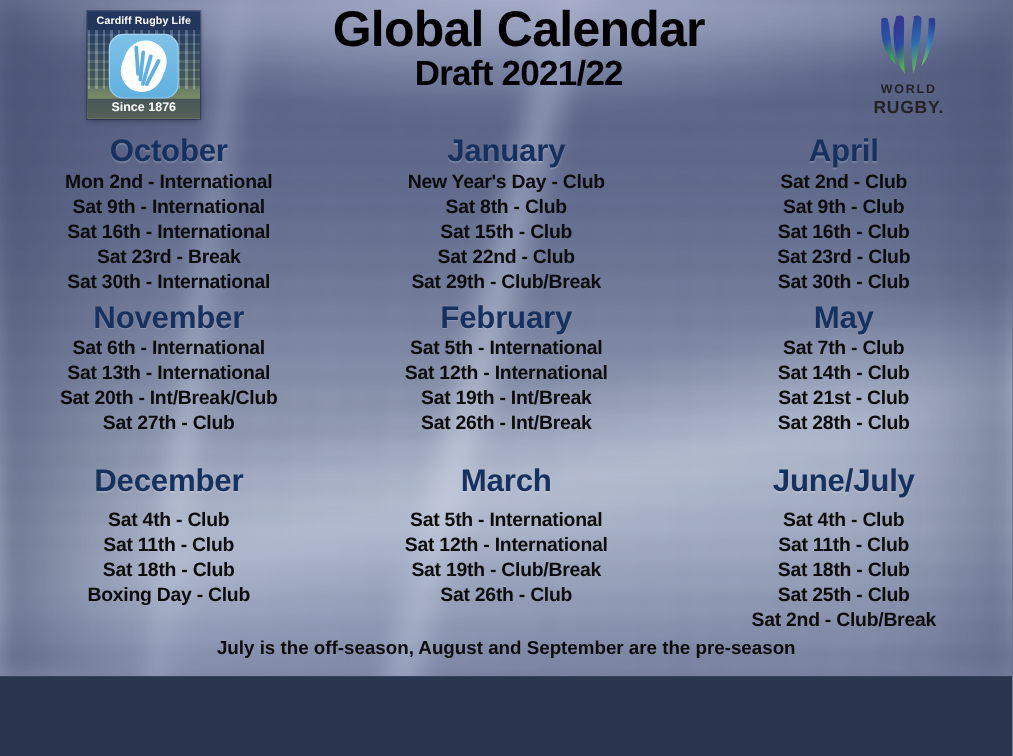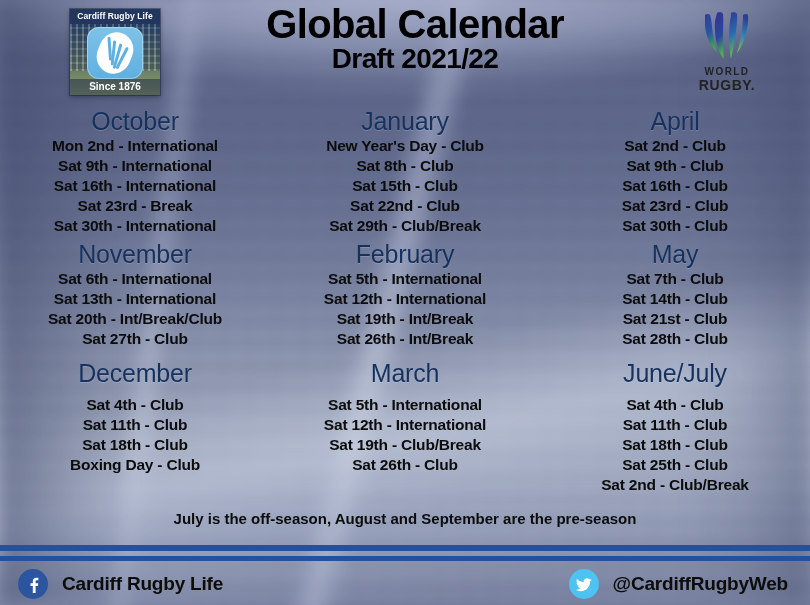--- a/index.html
+++ b/index.html
@@ -6,21 +6,21 @@
     margin: 0;
     padding: 0;
     background: #2a3550;
   }
   body {
     font-family: "Liberation Sans", sans-serif;
   }
   .poster {
     position: relative;
     width: 810px;
-    height: 605px;
+    height: 541px;
     overflow: hidden;
     background: #8f9ab8;
   }
 
   
   .bg-photo {
     position: absolute;
     inset: -30px;
     filter: blur(7px) saturate(0.85);
     background-color: #7e8aa8;
@@ -214,36 +214,36 @@
     top: 104px;
     left: 0; right: 0;
     height: 400px;
     display: grid;
     grid-template-columns: 1fr 1fr 1fr;
   }
   .col { text-align: center; }
   .month { margin-top: 2px; }
   .month-name {
     color: #16315e;
-    font-weight: normal;
+    font-weight: bold;
     font-size: 25px;
     line-height: 30px;
     letter-spacing: -0.2px;
     text-shadow: 0 1px 1px rgba(255,255,255,0.18);
   }
   .entry {
     color: #0c0c0c;
     font-weight: bold;
     font-size: 15.5px;
     line-height: 20px;
     letter-spacing: -0.2px;
   }
   .month.m1 .entry:first-of-type { margin-top: 1px; }
   .month.m2 { margin-top: 3px; }
-  .month.m3 { margin-top: 9px; }
+  .month.m3 { margin-top: 21px; }
   .month.m3 .month-name { margin-bottom: 7px; }
 
   
   .note {
     position: absolute;
     left: 0; right: 0;
     top: 510px;
     text-align: center;
     color: #0c0c0c;
     font-weight: bold;

